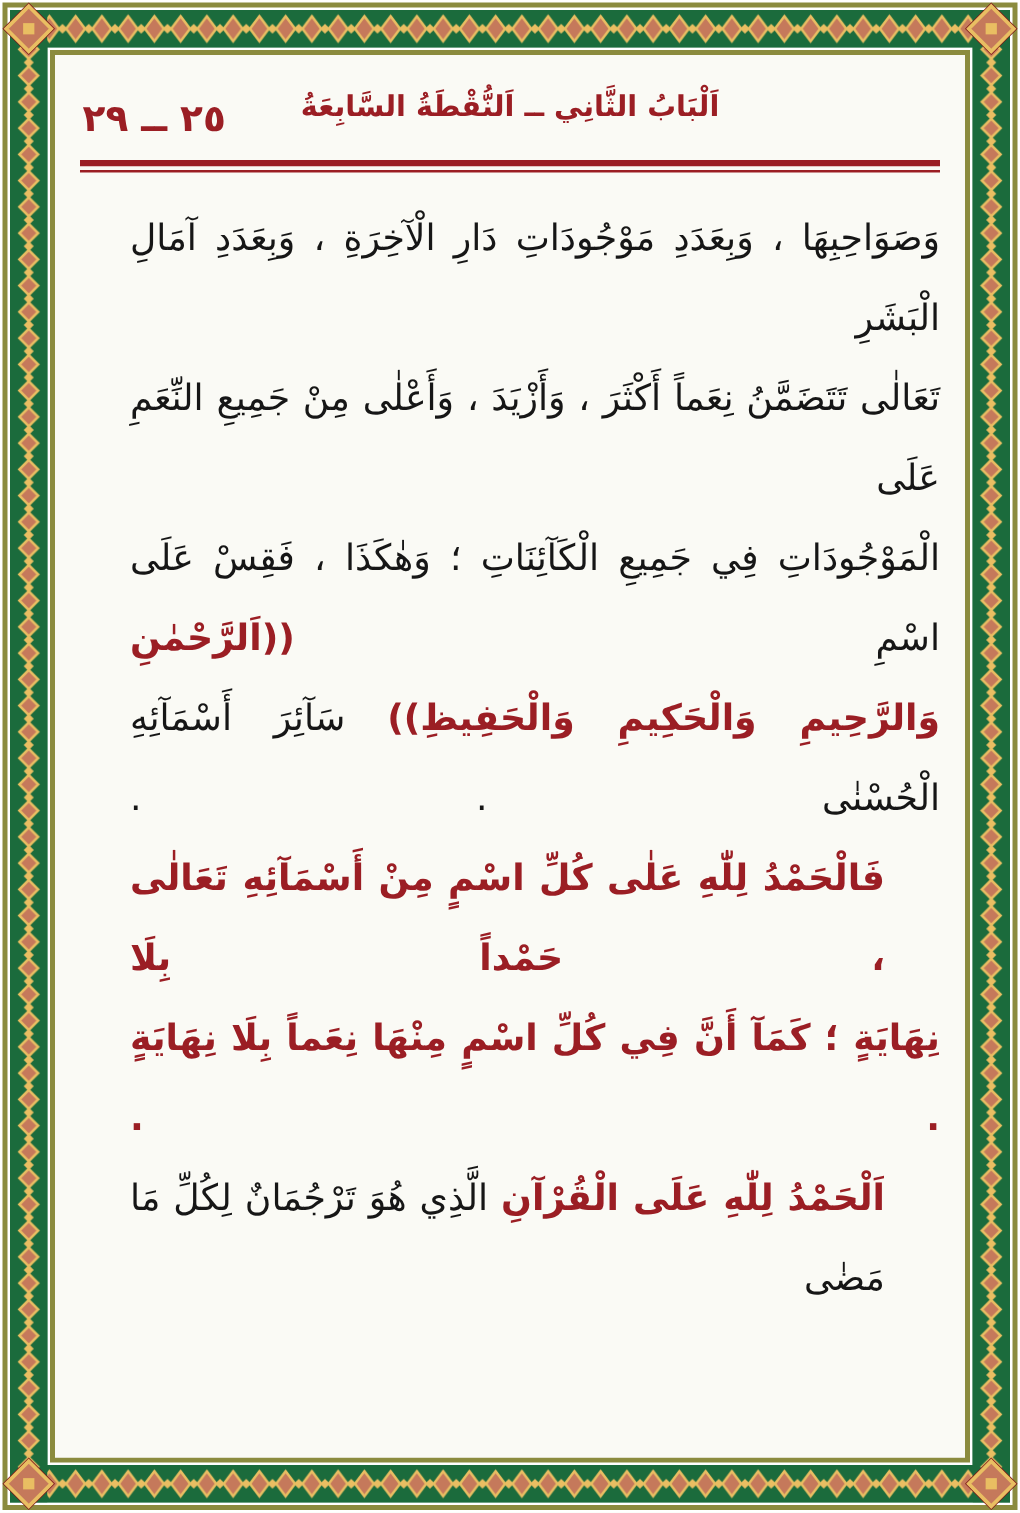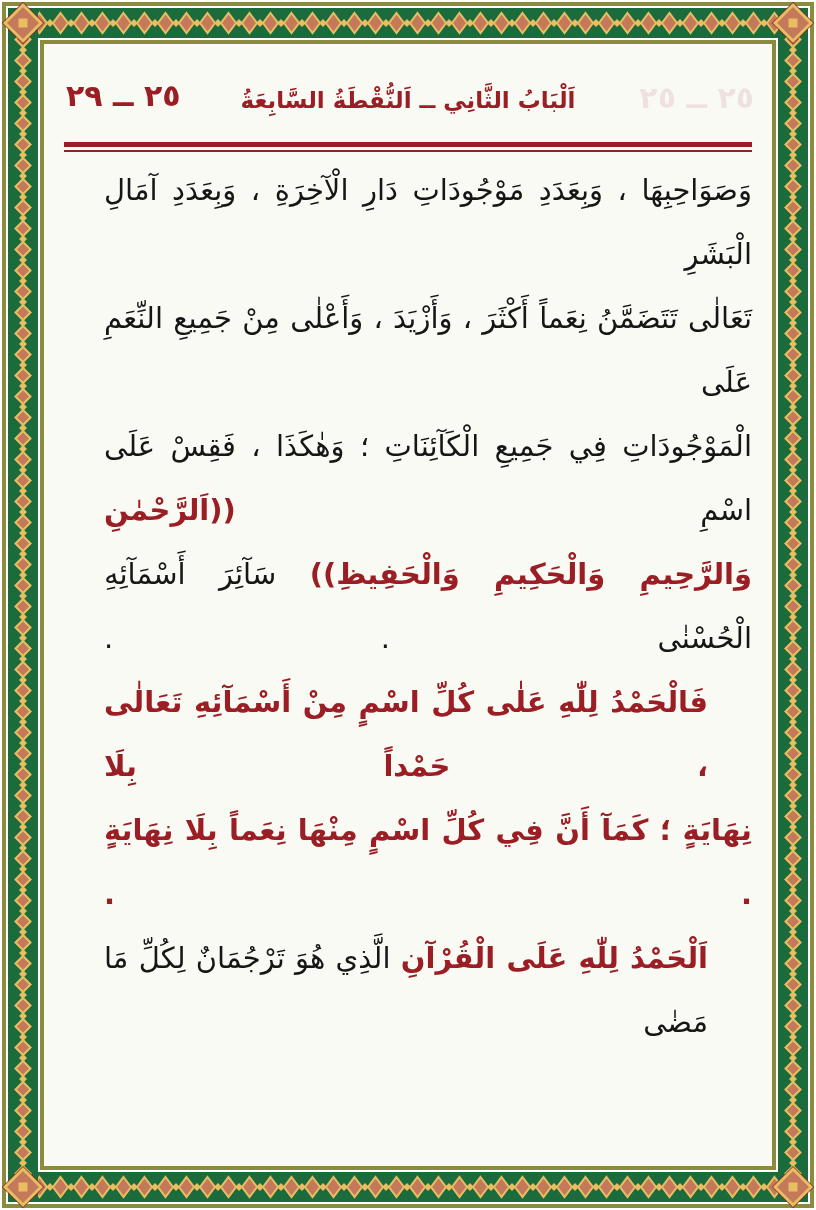--- a/index.html
+++ b/index.html
@@ -30,21 +30,21 @@
   .corner{position:absolute;width:44px;height:44px;}
   .corner.tl{left:1px;top:1px;}
   .corner.tr{right:1px;top:1px;}
   .corner.bl{left:1px;bottom:1px;}
   .corner.br{right:1px;bottom:1px;}
   
   .content{
     position:absolute;inset:44px;background:var(--content-bg);
     padding:0;box-sizing:border-box;
   }
-  .header{position:relative;height:104px;padding-top:14px;box-sizing:border-box;}
+  .header{position:relative;height:104px;box-sizing:border-box;}
   .chapter-title{
     text-align:center;color:var(--red);font-weight:bold;font-size:23px;line-height:84px;
     direction:rtl;
   }
   .page-range{
     position:absolute;left:22px;top:34px;color:var(--red);font-weight:bold;font-size:30px;
     direction:rtl;letter-spacing:2px;
   }
   .ghost-range{
     position:absolute;right:18px;top:36px;color:var(--red);opacity:0.10;font-weight:bold;font-size:30px;
@@ -133,21 +133,20 @@
     <rect x="17.5" y="17.5" width="9" height="9" fill="#E9BE62"></rect>
   </svg>
 
   <div class="frame-olive-inner"></div>
 
   <div class="content">
 
     <div class="header">
       <div class="page-range">٢٥ ــ ٢٩</div>
       <div class="chapter-title">اَلْبَابُ الثَّانِي ــ اَلنُّقْطَةُ السَّابِعَةُ</div>
-      <div class="ghost-range">٢٥ ــ ٢٥</div>
       <div class="header-rule"></div>
     </div>
 
     <div class="text-body">
         <div class="line"><span class="run black">وَصَوَاحِبِهَا ، وَبِعَدَدِ مَوْجُودَاتِ دَارِ الْآخِرَةِ ، وَبِعَدَدِ آمَالِ الْبَشَرِ</span></div>
         <div class="line"><span class="run black">تَعَالٰى تَتَضَمَّنُ نِعَماً أَكْثَرَ ، وَأَزْيَدَ ، وَأَعْلٰى مِنْ جَمِيعِ النِّعَمِ عَلَى</span></div>
         <div class="line"><span class="run black">الْمَوْجُودَاتِ فِي جَمِيعِ الْكَآئِنَاتِ ؛ وَهٰكَذَا ، فَقِسْ عَلَى اسْمِ</span> <span class="run red">((اَلرَّحْمٰنِ</span></div>
         <div class="line"><span class="run red">وَالرَّحِيمِ وَالْحَكِيمِ وَالْحَفِيظِ))</span> <span class="run black">سَآئِرَ أَسْمَآئِهِ الْحُسْنٰى . .</span></div>
         <div class="line indent"><span class="run red">فَالْحَمْدُ لِلّٰهِ عَلٰى كُلِّ اسْمٍ مِنْ أَسْمَآئِهِ تَعَالٰى ، حَمْداً بِلَا</span></div>
         <div class="line"><span class="run red">نِهَايَةٍ ؛ كَمَآ أَنَّ فِي كُلِّ اسْمٍ مِنْهَا نِعَماً بِلَا نِهَايَةٍ . .</span></div>

